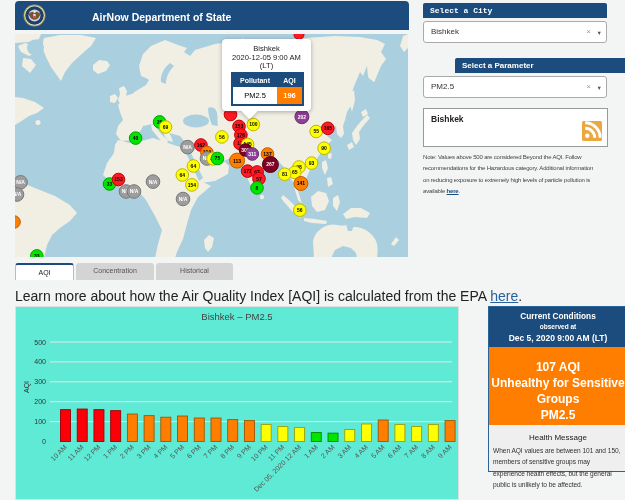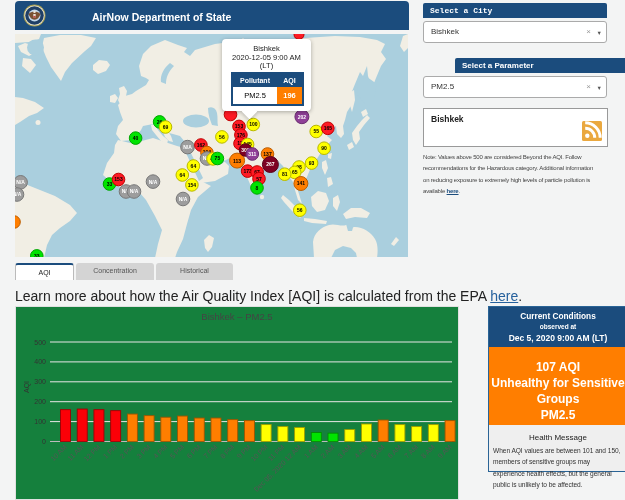--- a/index.html
+++ b/index.html
@@ -19,21 +19,21 @@
   #popup td{font-size:7.5px;text-align:center;padding:4px 2px;}
   #popup td.aqi{background:#ff7e00;color:#fff;font-weight:bold;}
   
   .tab{position:absolute;top:263px;height:17px;box-sizing:border-box;font-size:7px;text-align:center;line-height:15px;color:#444;}
   #tab1{left:15px;width:59px;background:#fff;border:1px solid #bbb;border-top:2px solid #1b4c7d;border-bottom:none;border-radius:3px 3px 0 0;color:#222;}
   #tab2{left:76px;width:78px;background:#d4d4d4;border-radius:3px 3px 0 0;color:#555;}
   #tab3{left:156px;width:77px;background:#d4d4d4;border-radius:3px 3px 0 0;color:#555;}
   #learn{left:15px;top:288px;font-size:14px;color:#222;}
   #learn a{color:#26619d;}
   
-  #chart{left:15px;top:306px;width:444px;height:194px;background:#15803d;border:1px solid #e0e0e0;box-sizing:border-box;}
+  #chart{left:15px;top:306px;width:444px;height:194px;background:#5eead4;border:1px solid #e0e0e0;box-sizing:border-box;}
   
   .sbhdr{left:423px;width:184px;height:15px;background:#1b4c7d;color:#fff;font-size:8px;font-weight:bold;line-height:15px;padding-left:7px;box-sizing:border-box;border-radius:2px 2px 0 0;}
   .sbsel{left:423px;width:184px;height:22px;background:#fff;border:1px solid #aaa;border-radius:3px;box-sizing:border-box;font-size:8px;color:#333;line-height:20px;padding-left:7px;}
   .sbsel .x{position:absolute;right:15px;top:0;color:#999;font-size:8px;}
   .sbsel .ar{position:absolute;right:4px;top:0.5px;color:#555;font-size:5.5px;}
   #rssbox{left:423px;top:108px;width:185px;height:39px;background:#fff;border:1px solid #999;box-sizing:border-box;}
   #rssbox .nm{position:absolute;left:7px;top:5px;font-size:8.5px;font-weight:bold;color:#222;}
   #note{left:423px;top:152px;width:190px;white-space:nowrap;font-size:6px;letter-spacing:-0.18px;color:#444;line-height:11.3px;}
   #note a{color:#1b4c7d;font-weight:bold;}
   

